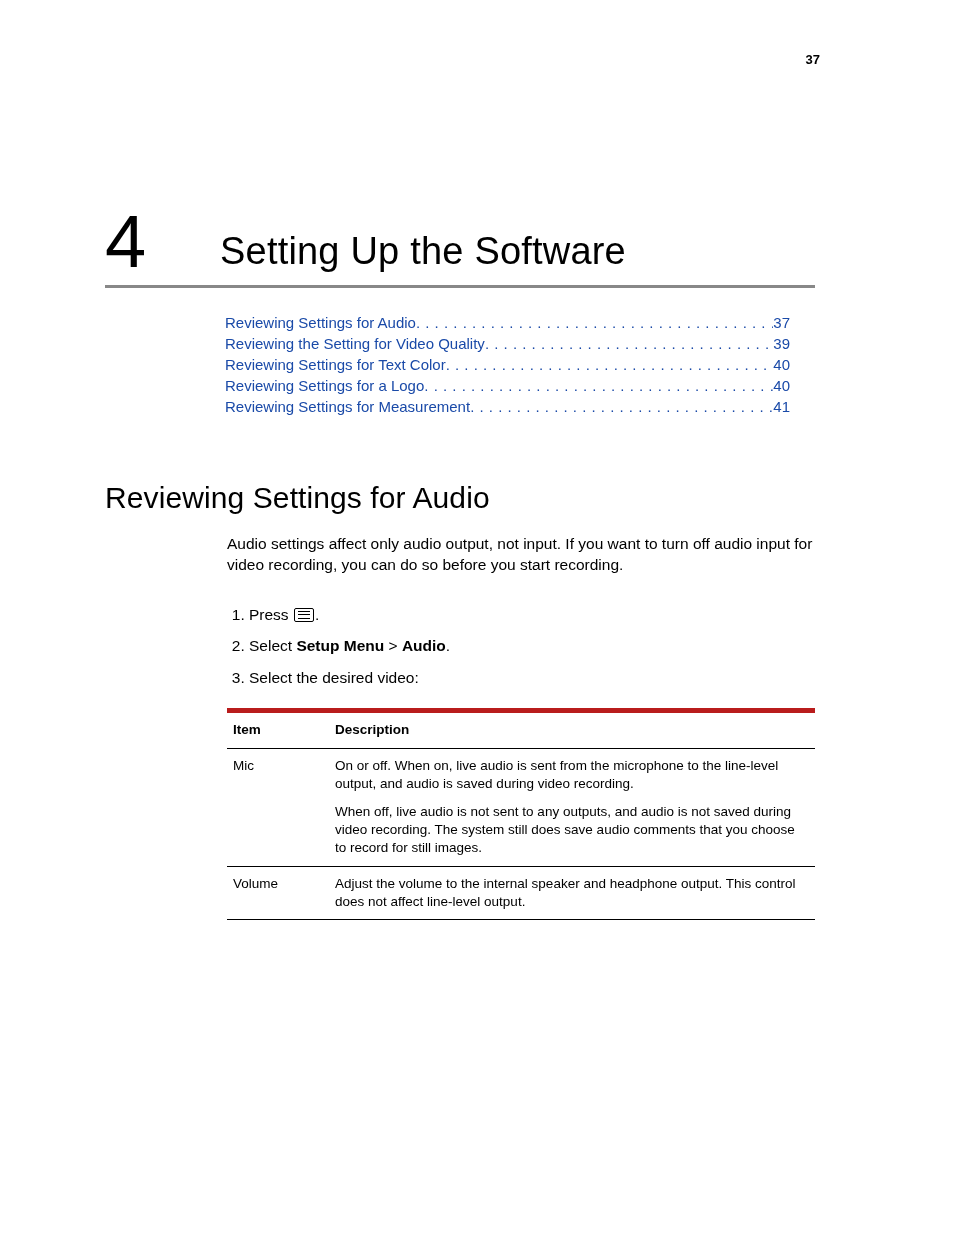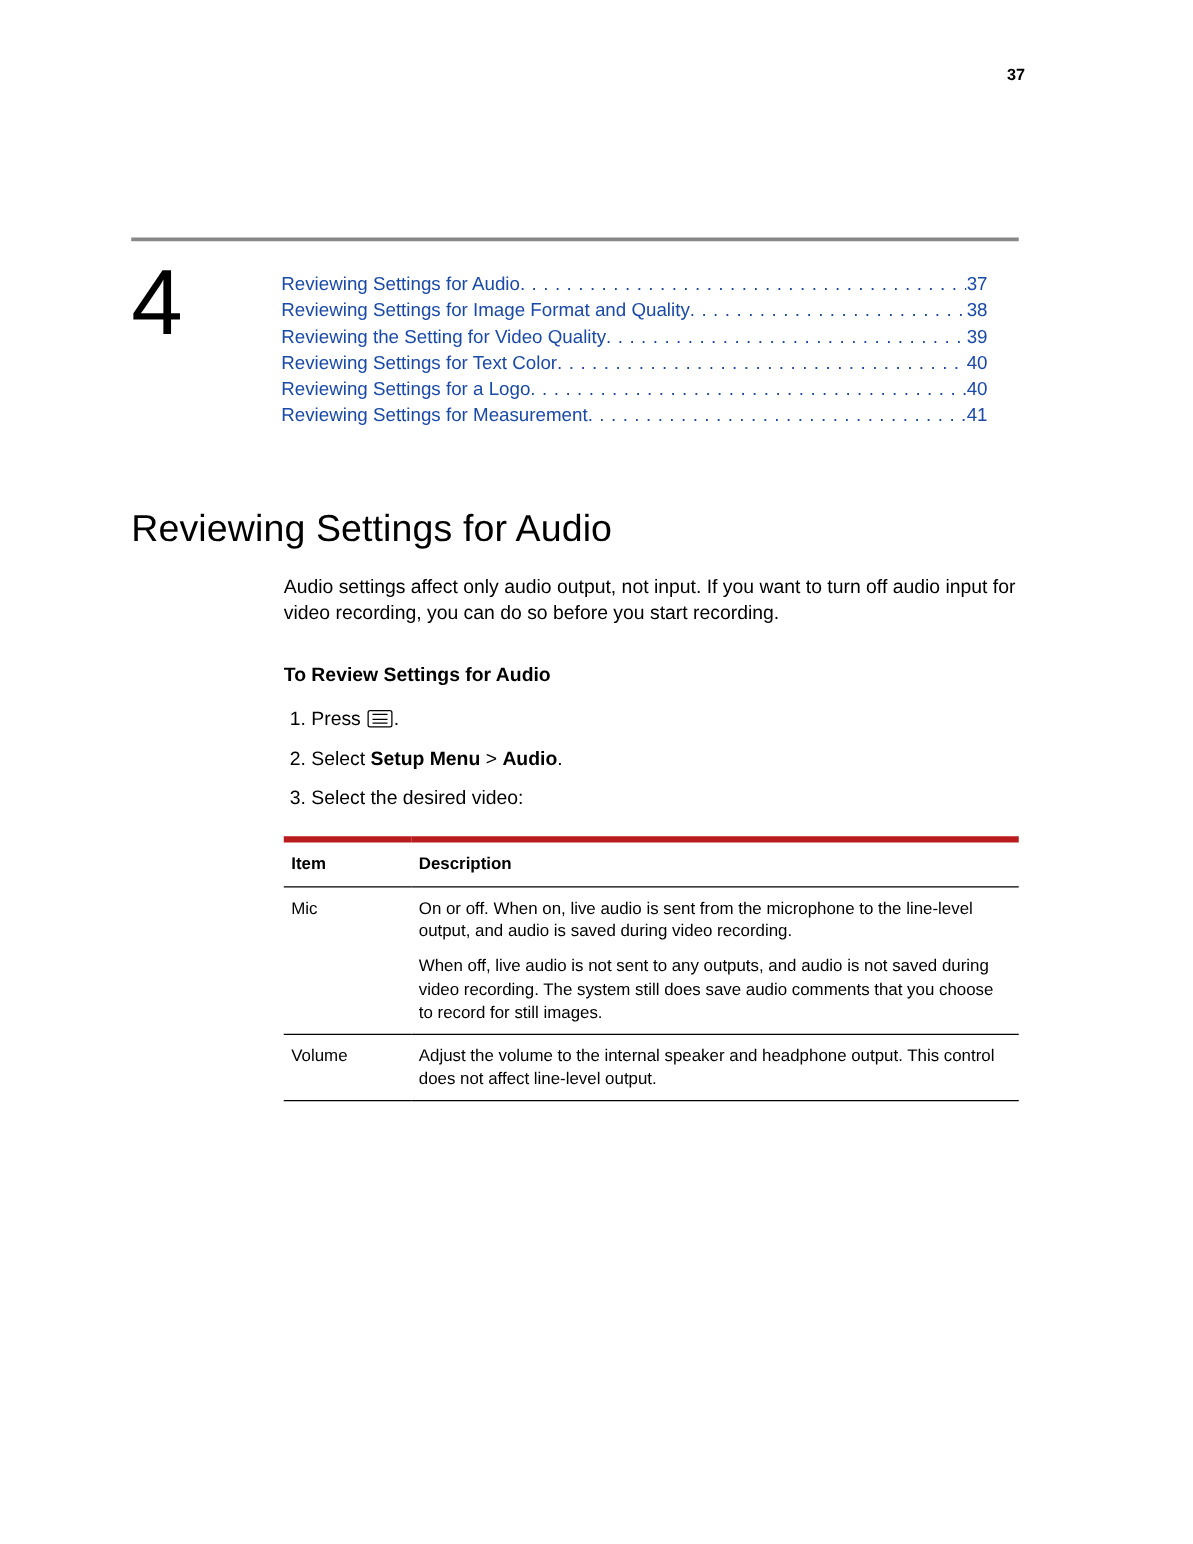--- a/index.html
+++ b/index.html
@@ -142,35 +142,31 @@
 </style>
 </head>
 <body>
 
 <div class="page">
 
   <div class="page-number">37</div>
 
   <div class="chapter-head">
     <div class="chapter-num">4</div>
+    <h1 class="chapter-title">Setting Up the Software</h1>
     <hr class="chapter-rule">
   </div>
 
   <div class="toc">
     <div class="toc-row">
       <a href="#" class="toc-link">Reviewing Settings for Audio</a>
       <span class="toc-dots"></span>
       <span class="toc-page">37</span>
     </div>
     <div class="toc-row">
-      <a href="#" class="toc-link">Reviewing Settings for Image Format and Quality</a>
-      <span class="toc-dots"></span>
-      <span class="toc-page">38</span>
-    </div>
-    <div class="toc-row">
       <a href="#" class="toc-link">Reviewing the Setting for Video Quality</a>
       <span class="toc-dots"></span>
       <span class="toc-page">39</span>
     </div>
     <div class="toc-row">
       <a href="#" class="toc-link">Reviewing Settings for Text Color</a>
       <span class="toc-dots"></span>
       <span class="toc-page">40</span>
     </div>
     <div class="toc-row">
@@ -183,21 +179,20 @@
       <span class="toc-dots"></span>
       <span class="toc-page">41</span>
     </div>
   </div>
 
   <h2 class="section-title">Reviewing Settings for Audio</h2>
 
   <div class="body-indent">
     <p class="intro-para">Audio settings affect only audio output, not input. If you want to turn off audio input for video recording, you can do so before you start recording.</p>
 
-    <p class="subhead">To Review Settings for Audio</p>
 
     <ol class="steps">
       <li>
         <span>Press </span><span class="menu-icon"></span><span>.</span>
       </li>
       <li>
         <span>Select </span><strong>Setup Menu</strong><span> &gt; </span><strong>Audio</strong><span>.</span>
       </li>
       <li>Select the desired video:</li>
     </ol>

